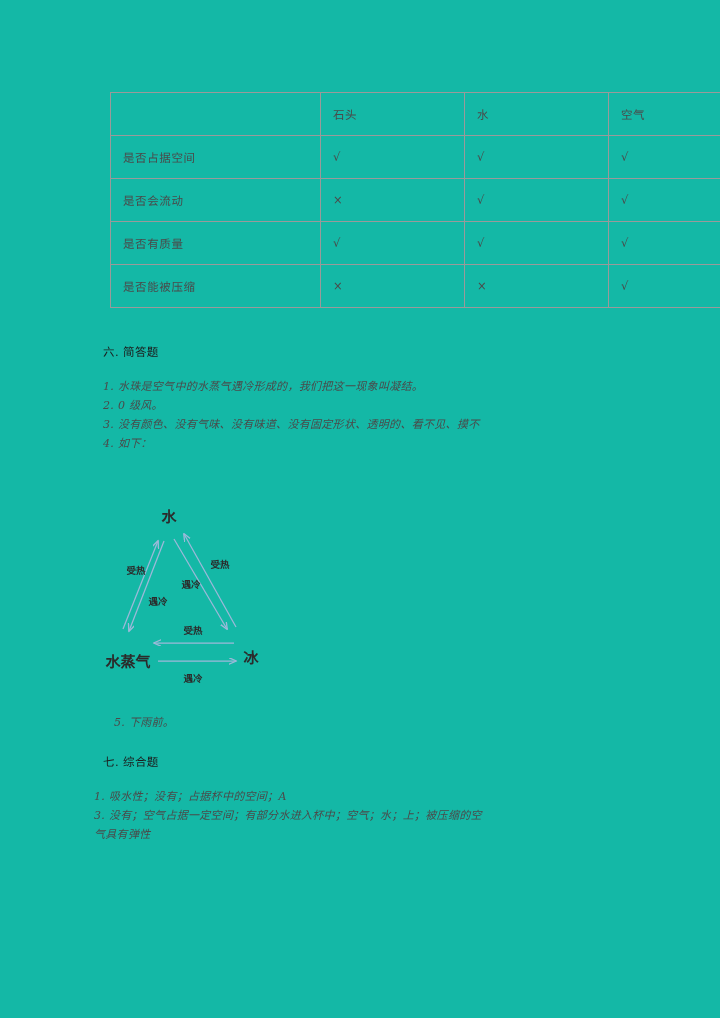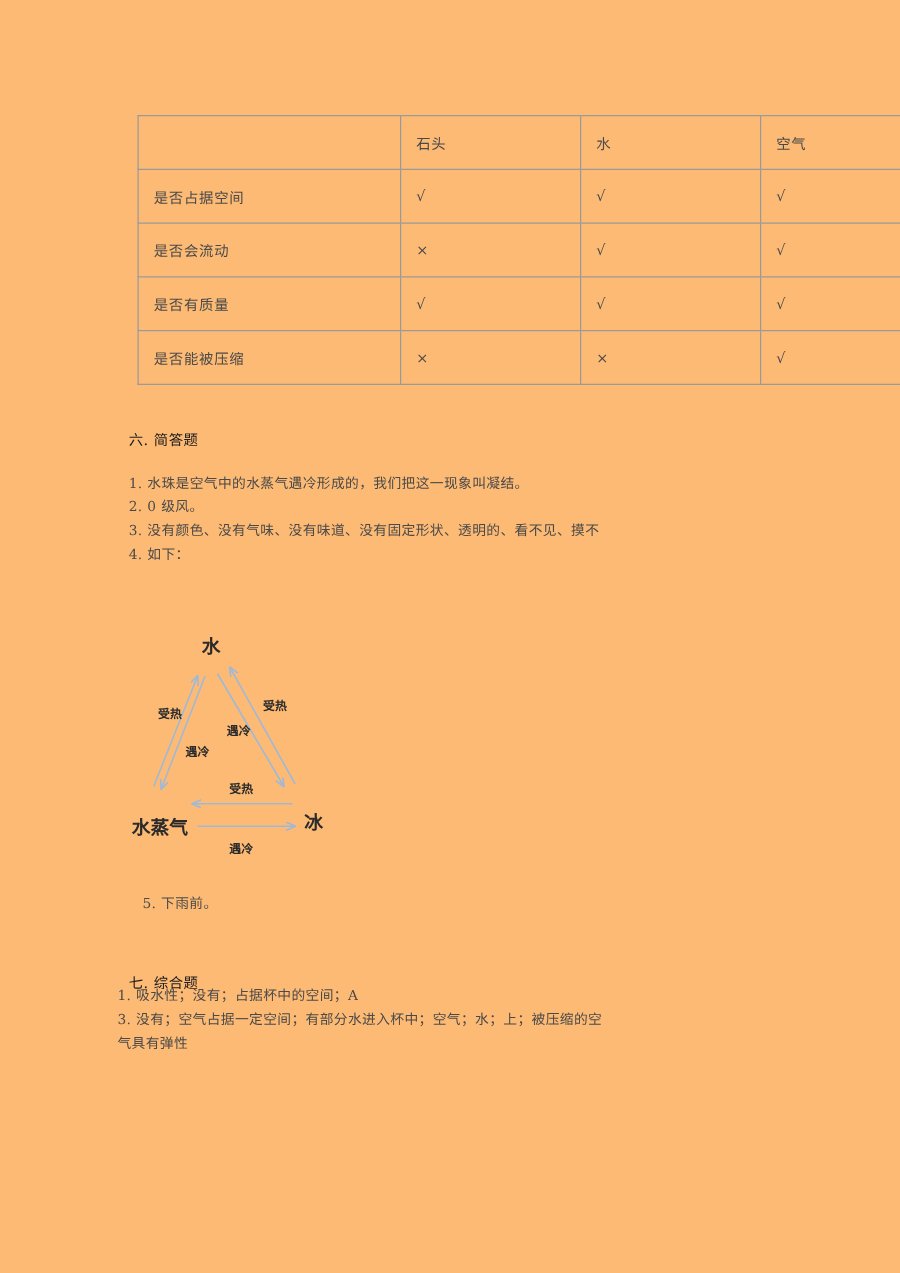--- a/index.html
+++ b/index.html
@@ -13,21 +13,21 @@
     height: 1018px;
     position: relative;
     font-family: "DejaVu Serif", "Liberation Serif", serif;
     color: #3a3a3a;
     overflow: hidden;
   }
 
   .page {
     position: absolute;
     inset: 0;
-    background: #fdba74;
+    background: #14b8a6;
   }
 
   
   .answer-table {
     position: absolute;
     left: 110px;
     top: 92px;
     width: 541px;
     border-collapse: collapse;
     table-layout: fixed;
@@ -63,21 +63,21 @@
     white-space: nowrap;
   }
   .para {
     position: absolute;
     font-family: "DejaVu Serif", "Liberation Serif", serif;
     font-size: 11px;
     line-height: 19px;
     color: #4a4a4a;
     letter-spacing: 0.3px;
   }
-  .para .line { white-space: nowrap; }
+  .para .line { white-space: nowrap; font-style: italic; }
 
   
   .diagram {
     position: absolute;
     left: 96px;
     top: 495px;
     width: 210px;
     height: 200px;
   }
   .diagram svg { display: block; }
@@ -172,21 +172,21 @@
       <text class="diag-label diag-edge" x="124" y="73" text-anchor="middle">受热</text>
       <text class="diag-label diag-edge" x="97" y="139" text-anchor="middle">受热</text>
       <text class="diag-label diag-edge" x="97" y="187" text-anchor="middle">遇冷</text>
     </svg>
   </div>
 
   <div class="para" style="left:114px; top:713px;">
     <div class="line">5. 下雨前。</div>
   </div>
 
-  <div class="section-heading" style="left:103px; top:753px;margin-top:24px;">七. 综合题</div>
+  <div class="section-heading" style="left:103px; top:753px;">七. 综合题</div>
 
   <div class="para" style="left:94px; top:787px; width:530px;">
     <div class="line">1. 吸水性；没有；占据杯中的空间；A</div>
     <div class="line">3. 没有；空气占据一定空间；有部分水进入杯中；空气；水；上；被压缩的空</div>
     <div class="line">气具有弹性</div>
   </div>
 
 </div>
 
 </body></html>

